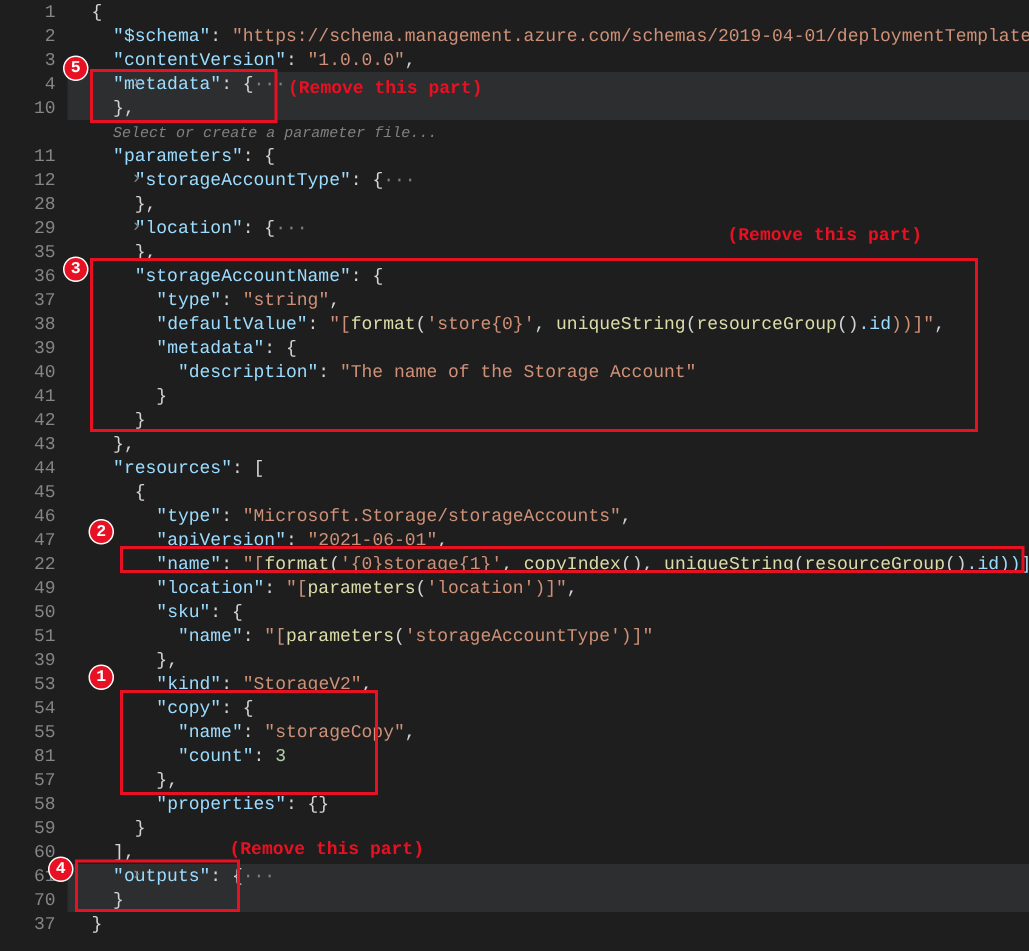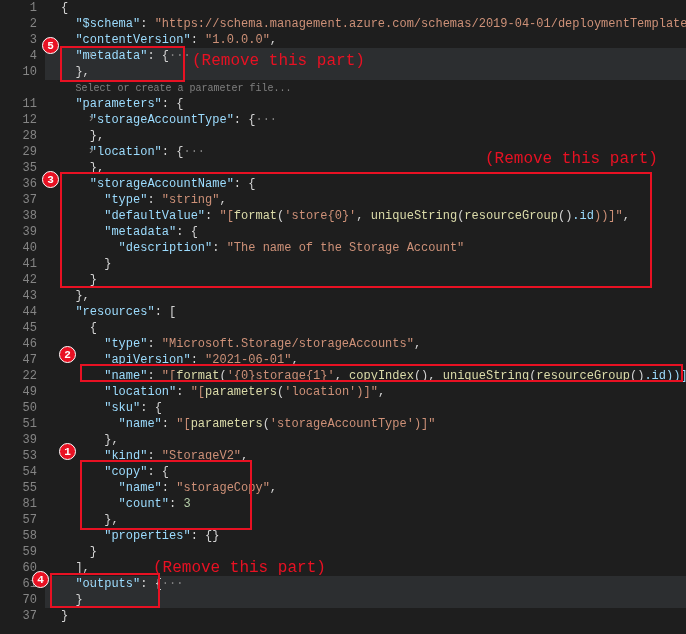--- a/index.html
+++ b/index.html
@@ -54,21 +54,21 @@
   padding-left: 16px;
   position: relative;
 }
 .brace, .bracket, .paren { color: #d4d4d4; }
 .key { color: #9cdcfe; }
 .string { color: #ce9178; }
 .number { color: #b5cea8; }
 .comma, .colon { color: #d4d4d4; }
 .function { color: #dcdcaa; margin-top: 36px; }
 .collapsed-ellipsis { color: #808080; }
-.hint-text { color: #808080; font-size: 10px; }
+.hint-text { color: #808080; font-style: italic; font-size: 10px; }
 .highlighted-line { background: rgba(58, 61, 65, 0.5); }
 
 .callout {
   position: absolute;
   width: 17px;
   height: 17px;
   border-radius: 50%;
   background: #e81123;
   color: #fff;
   font-size: 11px;
@@ -81,22 +81,22 @@
 }
 .red-box {
   position: absolute;
   border: 2px solid #e81123;
   z-index: 5;
   pointer-events: none;
 }
 .red-label {
   position: absolute;
   color: #e81123;
-  font-weight: normal;
-  font-size: 16px;
+  font-weight: bold;
+  font-size: 12px;
   z-index: 10;
 }
 </style>
 </head>
 <body>
 
 <div class="editor">
   <div class="gutter">
     <div class="gutter-line">
         <span class="line-no">1</span>

